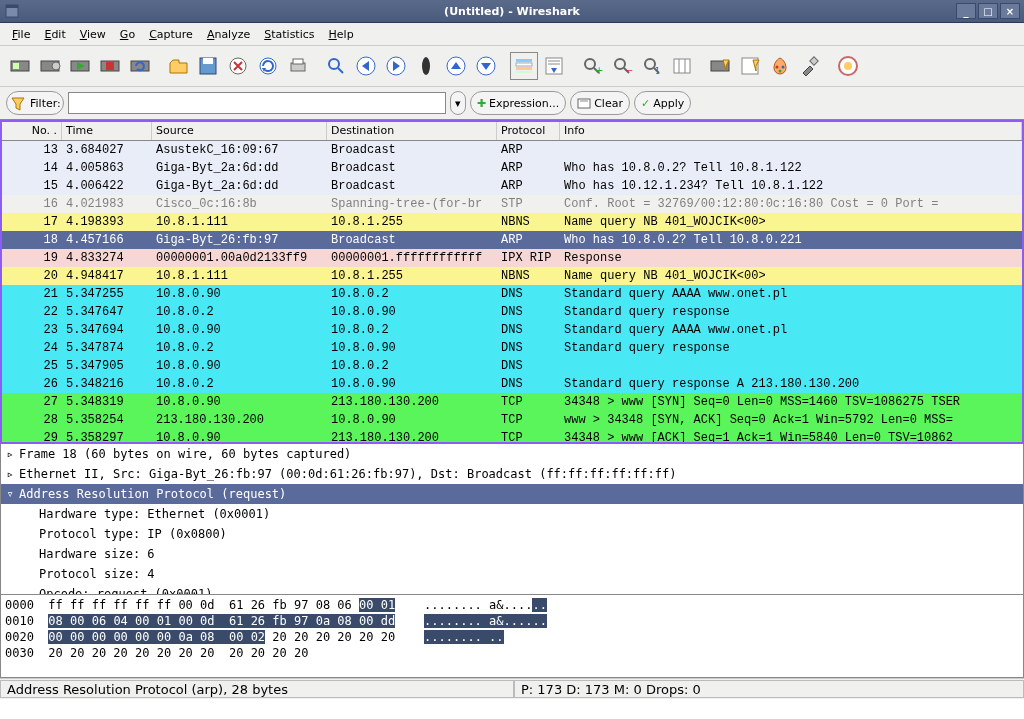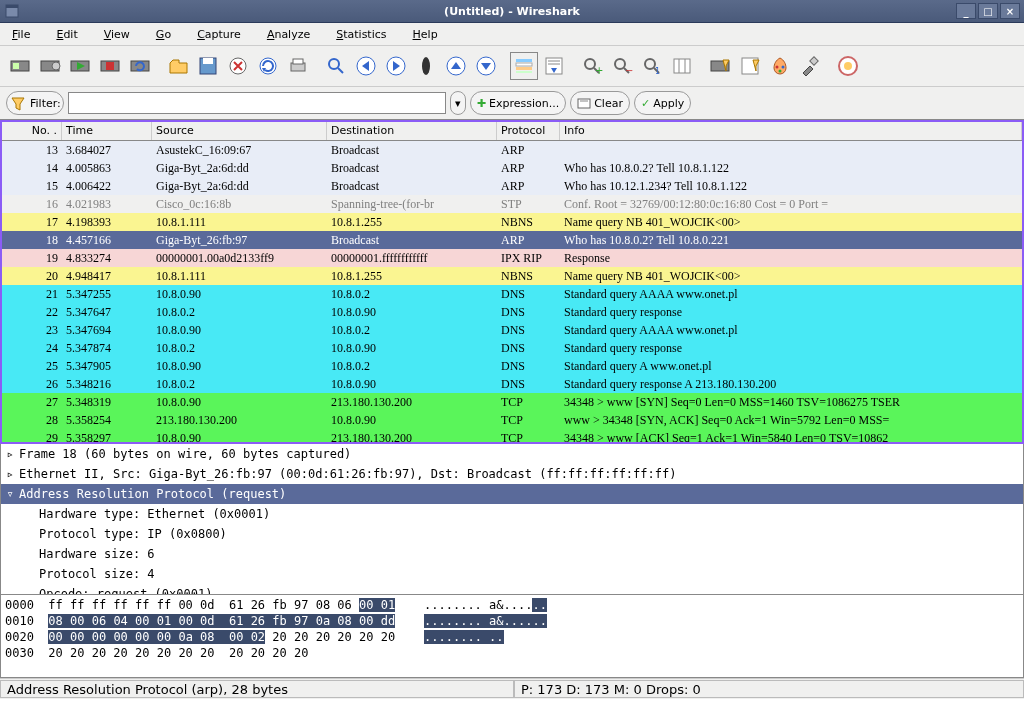--- a/index.html
+++ b/index.html
@@ -1,34 +1,34 @@
 <!DOCTYPE html>
 <html><head>
 <meta charset="utf-8">
 <style>
 html,body{margin:0;padding:0;font-family:"DejaVu Sans","Bitstream Vera Sans",Verdana,sans-serif;font-size:11px;background:#fff;overflow:hidden;width:1024px;height:719px}
 .titlebar{height:22px;background:linear-gradient(#5a6a8a,#4a5a7a);color:#fff;display:flex;align-items:center;position:relative;border-bottom:1px solid #2a3a5a}
 .titlebar .icon-slot{width:16px;height:16px;margin:0 4px;display:flex;align-items:center;justify-content:center}
 .titlebar .title{position:absolute;left:0;right:0;text-align:center;font-weight:bold;pointer-events:none}
 .titlebar .winbtns{margin-left:auto;display:flex;gap:2px;padding-right:4px}
 .titlebar .winbtn{width:18px;height:14px;background:#6a7a9a;border:1px solid #3a4a6a;display:flex;align-items:center;justify-content:center;font-size:10px;font-weight:bold;color:#fff;cursor:pointer}
-.menubar{height:22px;background:#f0f0ef;display:flex;align-items:center;padding:0 6px;gap:14px;border-bottom:1px solid #ccc}
+.menubar{height:22px;background:#f0f0ef;display:flex;align-items:center;padding:0 6px;gap:2px;border-bottom:1px solid #ccc}
 .menubar .m{padding:2px 6px;cursor:default}
 .menubar .m u{text-decoration:underline}
 .toolbar{height:36px;background:#f0f0ef;display:flex;align-items:center;padding:2px 6px;gap:2px;border-bottom:1px solid #ccc}
 .toolbar .tbtn{width:26px;height:26px;border:1px solid transparent;display:flex;align-items:center;justify-content:center;cursor:pointer}
 .toolbar .sep{width:6px}
 .filterbar{height:28px;background:#f0f0ef;display:flex;align-items:center;padding:2px 6px;gap:4px;border-bottom:1px solid #888}
 .filterbar .fbtn{height:22px;border:1px solid #999;background:#f4f4f4;padding:0 6px;display:flex;align-items:center;gap:3px;cursor:pointer;border-radius:12px}
 .filterbar .filter-input{height:20px;border:1px solid #888;background:#fff;padding:0 3px;display:flex;align-items:center}
 .filterbar .filter-input input{border:none;outline:none;width:100%;font-family:inherit;font-size:11px}
 .packetlist{height:320px;border:2px solid #8b5cf6;margin:0;overflow:hidden;display:flex;flex-direction:column}
 .plhdr{display:flex;background:#f0f0ef;border-bottom:1px solid #888;height:18px;flex-shrink:0}
 .plhdr .col{border-right:1px solid #ccc;padding:2px 4px;font-size:11px;white-space:nowrap;overflow:hidden;box-sizing:border-box;cursor:pointer}
-.plbody{flex:1;overflow-y:scroll;font-family:Liberation Serif, serif;font-size:12px}
+.plbody{flex:1;overflow-y:scroll;font-family:Liberation Mono, monospace;font-size:12px}
 .plbody .row{display:flex;height:18px;align-items:center}
 .plbody .row .cell{padding:0 4px;white-space:nowrap;overflow:hidden;box-sizing:border-box}
 .c-no{width:60px;text-align:right}
 .c-time{width:90px}
 .c-src{width:175px}
 .c-dst{width:170px}
 .c-proto{width:63px}
 .c-info{flex:1}
 .plbody .c-no{padding-right:6px}
 .details{height:150px;border:1px solid #888;border-top:none;overflow-y:scroll;font-family:"DejaVu Sans Mono",monospace;font-size:12px}
@@ -392,21 +392,20 @@
         <div class="cell c-dst">10.8.0.90</div>
         <div class="cell c-proto">DNS</div>
         <div class="cell c-info">Standard query response</div>
       </div>
       <div class="row rc-cyan">
         <div class="cell c-no">25</div>
         <div class="cell c-time">5.347905</div>
         <div class="cell c-src">10.8.0.90</div>
         <div class="cell c-dst">10.8.0.2</div>
         <div class="cell c-proto">DNS</div>
-        <div class="cell c-info">Standard query A www.onet.pl</div>
       </div>
       <div class="row rc-cyan">
         <div class="cell c-no">26</div>
         <div class="cell c-time">5.348216</div>
         <div class="cell c-src">10.8.0.2</div>
         <div class="cell c-dst">10.8.0.90</div>
         <div class="cell c-proto">DNS</div>
         <div class="cell c-info">Standard query response A 213.180.130.200</div>
       </div>
       <div class="row rc-green">

